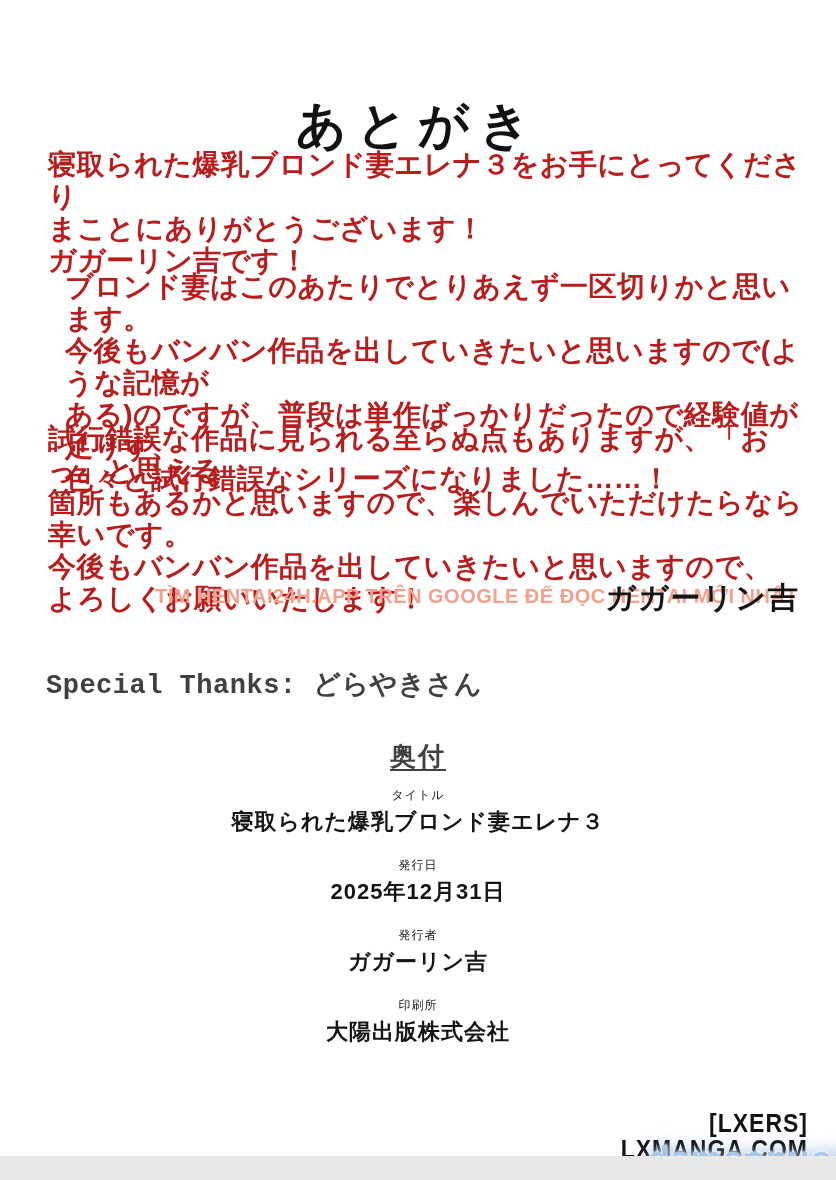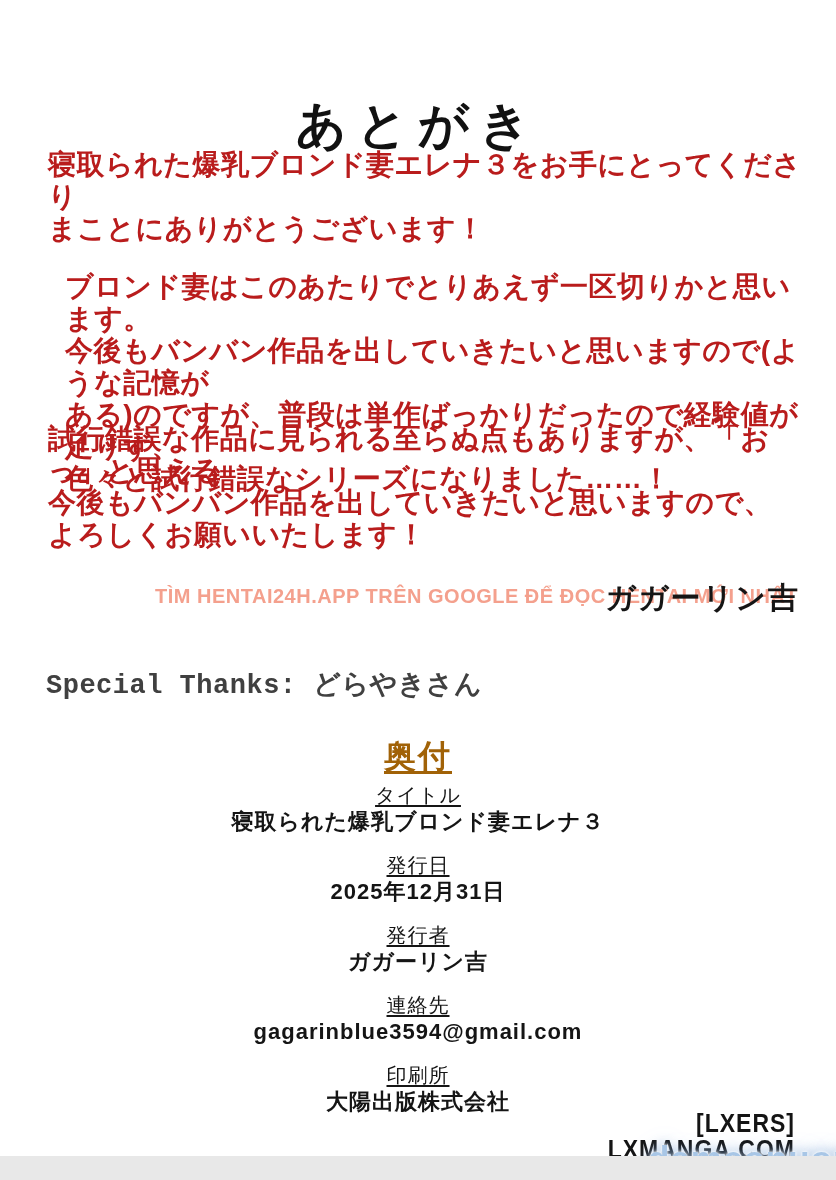--- a/index.html
+++ b/index.html
@@ -69,48 +69,47 @@
     font-weight: 600;
     letter-spacing: 0.5px;
     color: #404040;
   }
   .colophon {
     position: absolute;
     top: 736px; left: 0; right: 0;
     text-align: center;
   }
   .colophon-heading {
-    font-size: 32px;
+    font-size: 26px;
     line-height: 40px;
     font-weight: bold;
     text-decoration: underline;
     text-underline-offset: 4px;
     letter-spacing: 2px;
     margin-bottom: 6px;
-    color: #a16207;
+    color: #404040;
   }
   .colophon-section { margin-bottom: 16px; }
   .colophon-label {
-    font-size: 20px;
+    font-size: 12px;
     line-height: 26px;
-    text-decoration: underline;
     text-underline-offset: 3px;
     letter-spacing: 1px;
     color: #151515;
   }
   .colophon-value {
     font-size: 22px;
     line-height: 28px;
     font-weight: 600;
     letter-spacing: 1px;
     color: #151515;
   }
   .corner-watermarks {
     position: absolute;
-    right: 41px;
+    right: 28px;
     top: 1110px;
     text-align: right;
     z-index: 3;
     line-height: 26px;
   }
   .lxers-tag, .lxmanga-tag {
     font-size: 23px;
     font-weight: 800;
     letter-spacing: 1px;
     color: #141414;
@@ -136,31 +135,33 @@
 </head>
 <body>
 
 <div class="page">
 
   <h1 class="page-title">あとがき</h1>
 
   <div class="para para-1">
     <div>寝取られた爆乳ブロンド妻エレナ３をお手にとってくださり</div>
     <div>まことにありがとうございます！</div>
+    <div>ガガーリン吉です！</div>
   </div>
 
   <div class="para para-2">
     <div>ブロンド妻はこのあたりでとりあえず一区切りかと思います。</div>
     <div>今後もバンバン作品を出していきたいと思いますので(ような記憶が</div>
     <div>ある)のですが、普段は単作ばっかりだったので経験値が足りず、</div>
     <div>色々と試行錯誤なシリーズになりました……！</div>
   </div>
 
   <div class="para para-3">
     <div>試行錯誤な作品に見られる至らぬ点もありますが、「おっ」と思える</div>
+    <div>箇所もあるかと思いますので、楽しんでいただけたらなら幸いです。</div>
     <div>今後もバンバン作品を出していきたいと思いますので、</div>
     <div>よろしくお願いいたします！</div>
   </div>
 
   <div class="site-watermark-pink">TÌM HENTAI24H.APP TRÊN GOOGLE ĐỂ ĐỌC HENTAI MỚI NHẤT</div>
 
   <div class="signature">ガガーリン吉</div>
 
   <div class="special-thanks">Special Thanks: どらやきさん</div>
 
@@ -175,24 +176,20 @@
     <div class="colophon-section">
       <div class="colophon-label">発行日</div>
       <div class="colophon-value">2025年12月31日</div>
     </div>
 
     <div class="colophon-section">
       <div class="colophon-label">発行者</div>
       <div class="colophon-value">ガガーリン吉</div>
     </div>
 
-    <div class="colophon-section">
-      <div class="colophon-label">連絡先</div>
-      <div class="colophon-value">gagarinblue3594@gmail.com</div>
-    </div>
 
     <div class="colophon-section">
       <div class="colophon-label">印刷所</div>
       <div class="colophon-value">大陽出版株式会社</div>
     </div>
   </div>
 
   <div class="corner-watermarks">
     <div class="lxers-tag">[LXERS]</div>
     <div class="lxmanga-tag">LXMANGA.COM</div>

